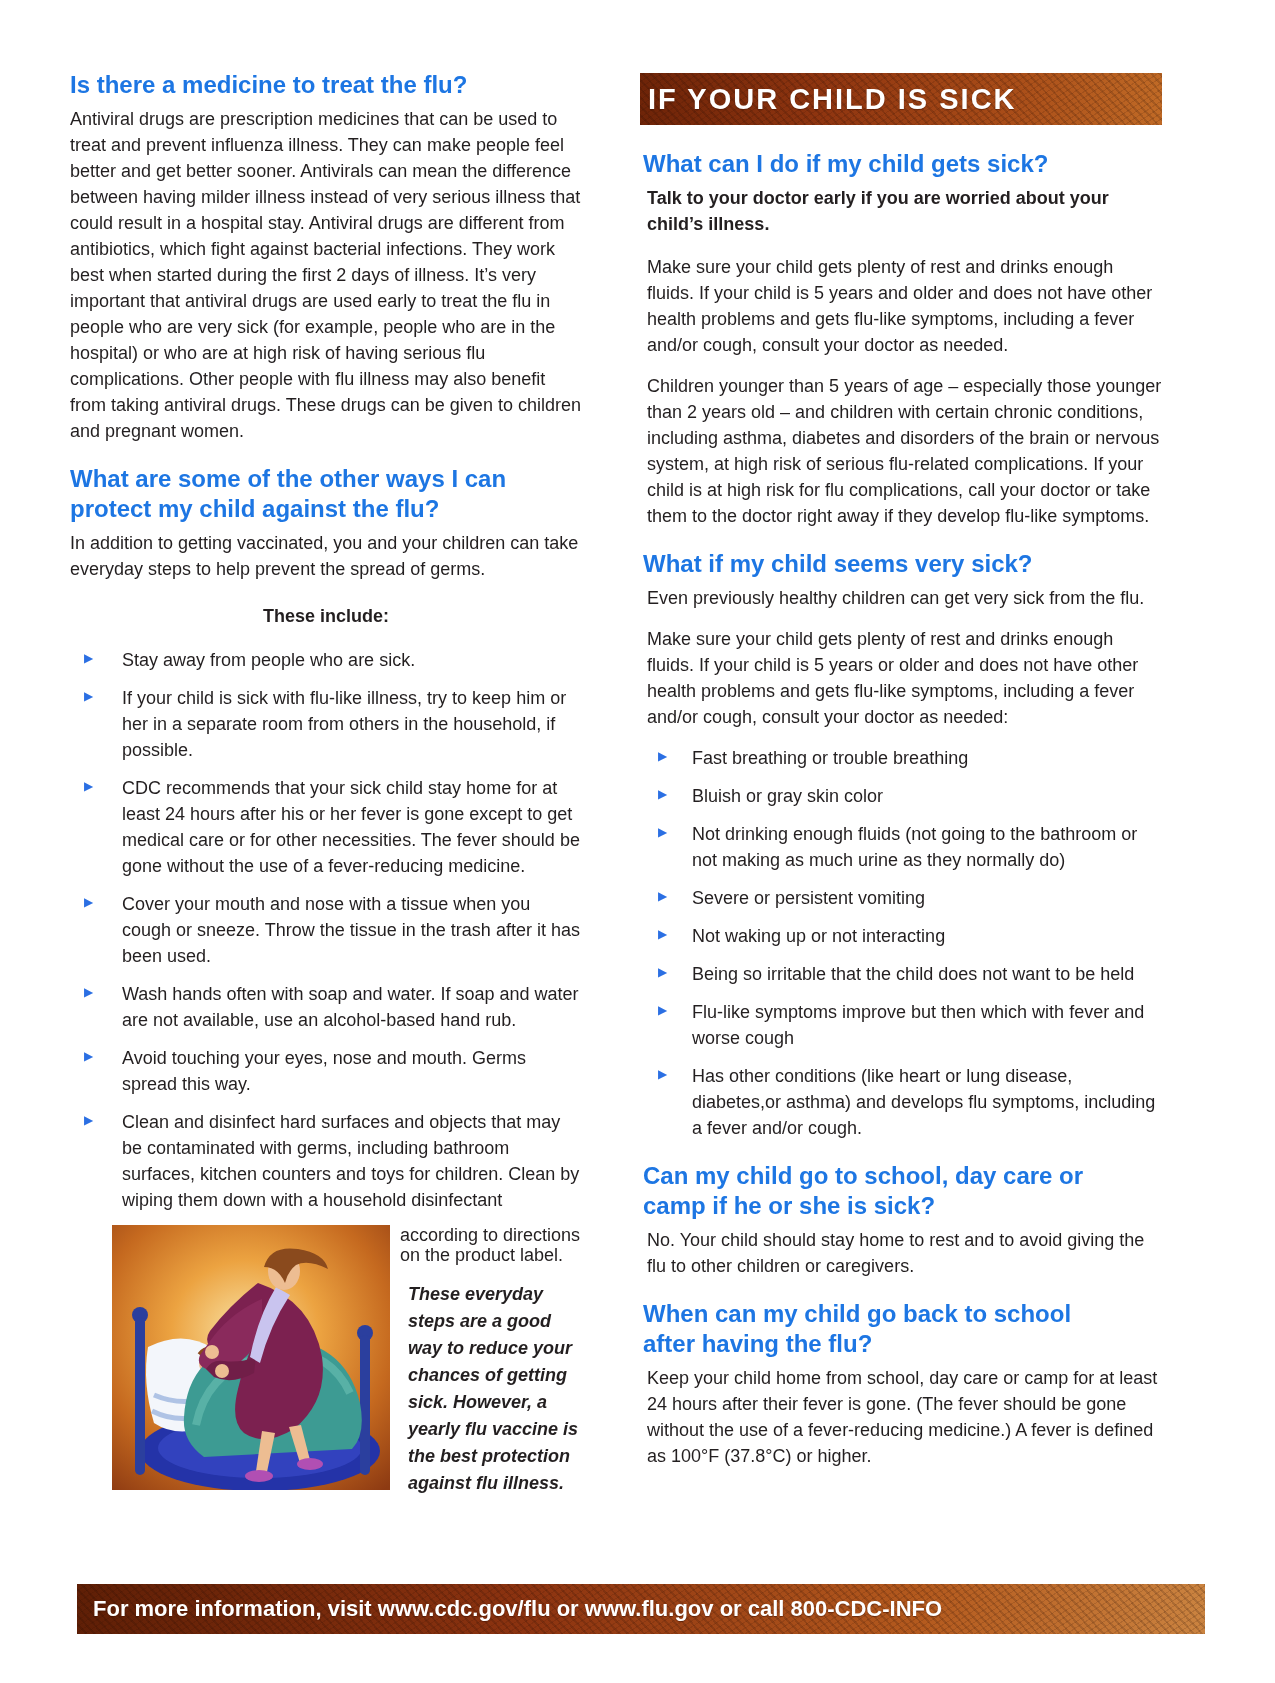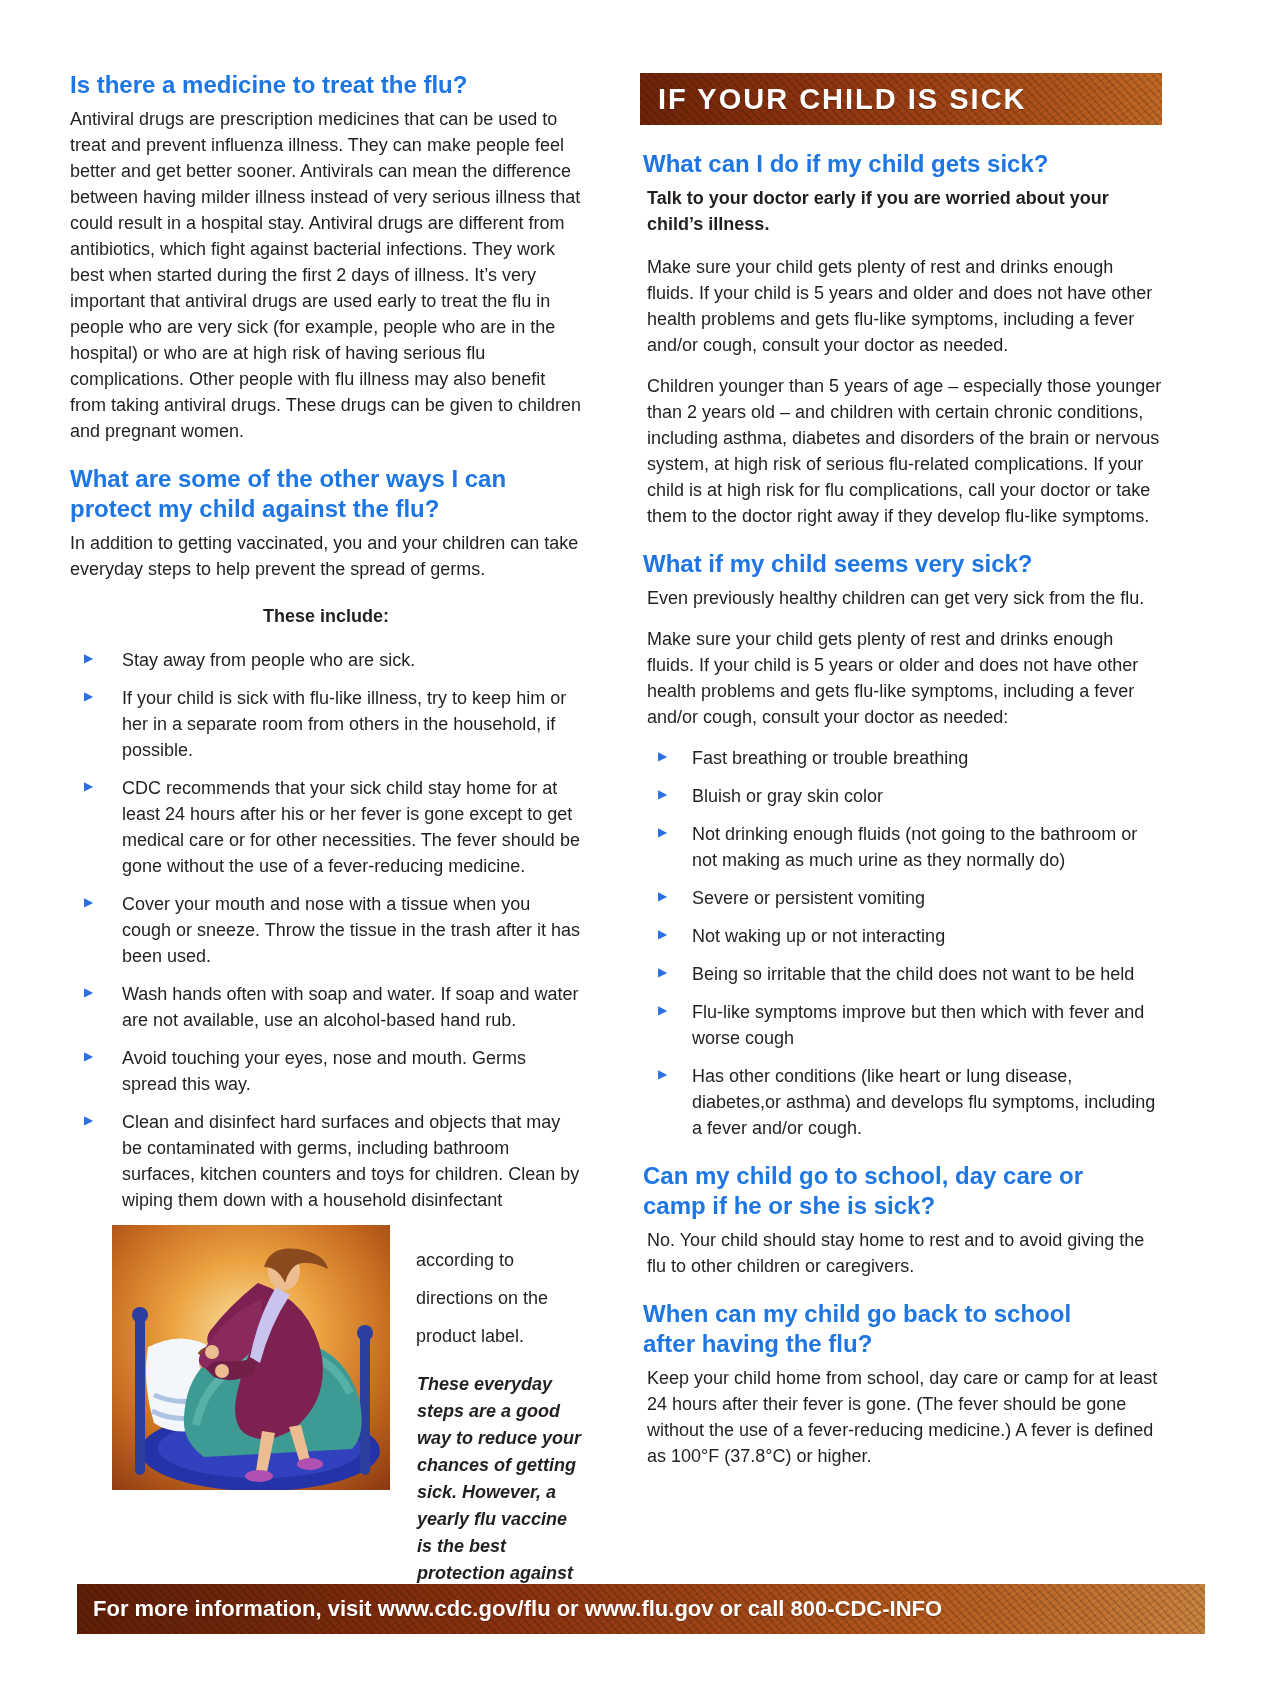--- a/index.html
+++ b/index.html
@@ -36,31 +36,31 @@
   .col-right ul.bullets li .arrow { left:18px; }
 
   .rust-banner {
     height:52px; display:flex; align-items:center;
     background:
       repeating-linear-gradient(47deg,  rgba(30,8,0,0.16) 0 2px, rgba(0,0,0,0) 2px 6px),
       repeating-linear-gradient(-33deg, rgba(50,14,0,0.14) 0 1px, rgba(0,0,0,0) 1px 5px),
       linear-gradient(90deg, #6e2408 0%, #8f3510 35%, #a84c18 70%, #c06a26 100%);
   }
   .rust-banner .banner-text {
-    color:#ffffff; font-weight:bold; font-size:29px; letter-spacing:2px; padding-left:18px;
+    color:#ffffff; font-weight:bold; font-size:29px; letter-spacing:2px; padding-left:8px;
     text-shadow:0 1px 1px rgba(60,15,0,0.5);
   }
   .col-right .rust-banner { margin-bottom:24px; }
 
   .img-row { display:flex; align-items:flex-start; margin-top:10px; }
   .illus { flex:none; margin-left:42px; width:278px; height:265px; }
   .img-side { margin-left:10px; width:200px; }
-  .img-side p.cont { font-size:18px; line-height:38px; margin:16px; }
+  .img-side p.cont { font-size:18px; line-height:20px; margin:0; }
   .img-side p.note {
-    font-size:18px; line-height:27px; font-weight:bold; font-style:italic; margin:16px 0 0 17px;
+    font-size:18px; line-height:27px; font-weight:bold; font-style:italic; margin:16px 0 0 8px;
   }
 
   .bottom-banner {
     position:absolute; left:77px; top:1584px; width:1128px; height:50px;
     display:flex; align-items:center;
     background:
       repeating-linear-gradient(47deg,  rgba(30,8,0,0.16) 0 2px, rgba(0,0,0,0) 2px 6px),
       repeating-linear-gradient(-33deg, rgba(50,14,0,0.14) 0 1px, rgba(0,0,0,0) 1px 5px),
       linear-gradient(90deg, #5f1f06 0%, #8c3310 40%, #b45a1e 75%, #ca8340 100%);
   }

